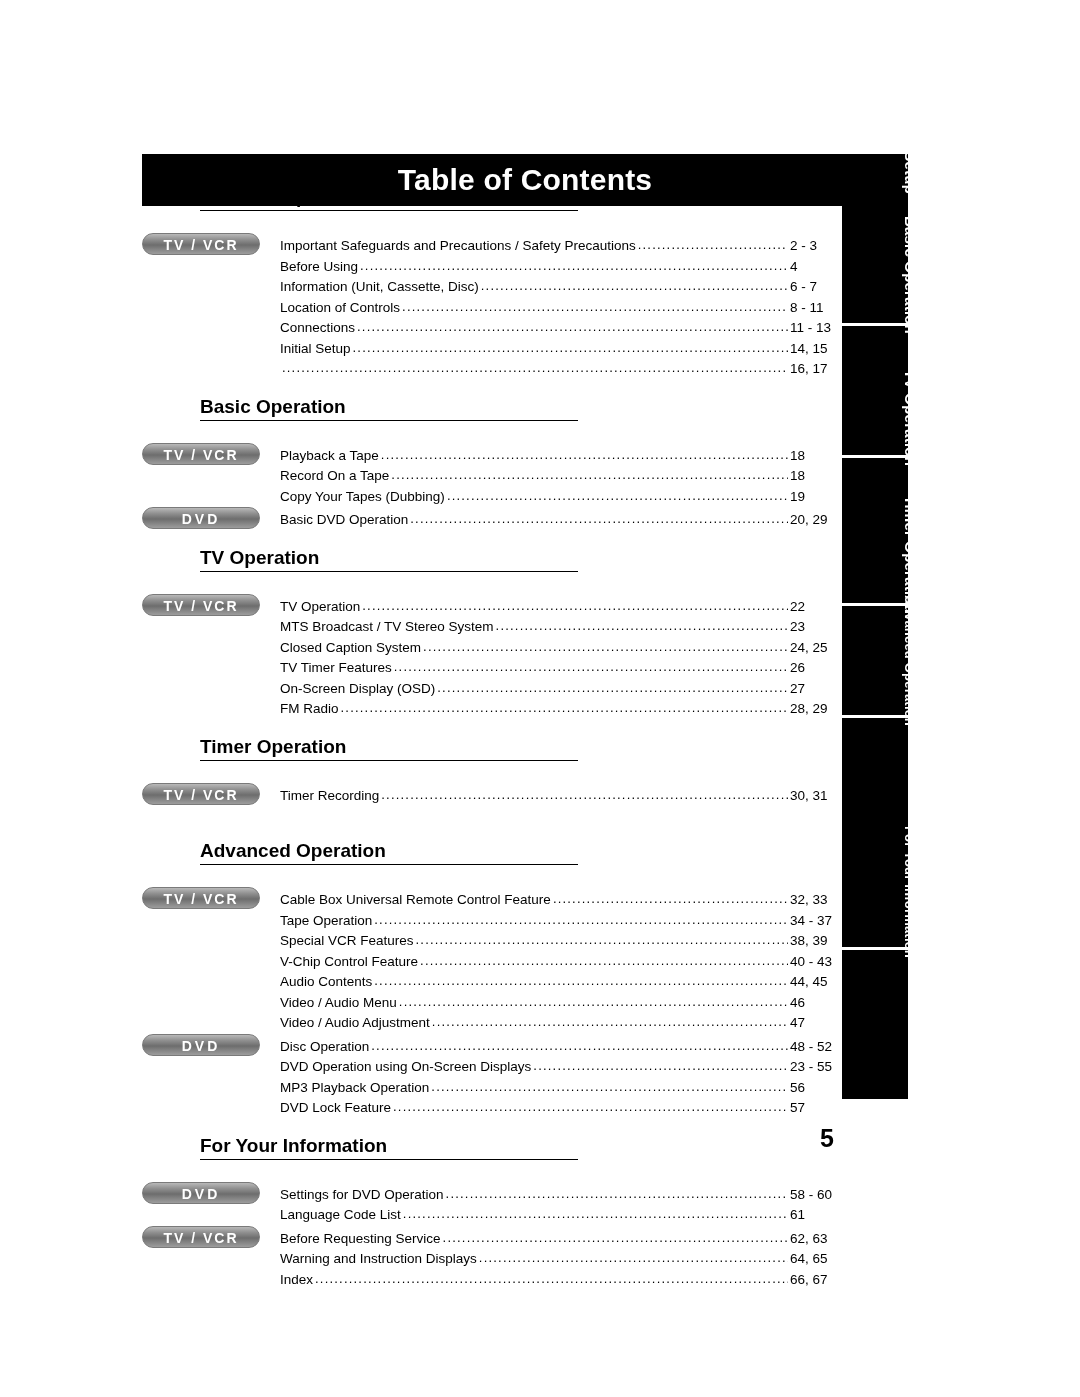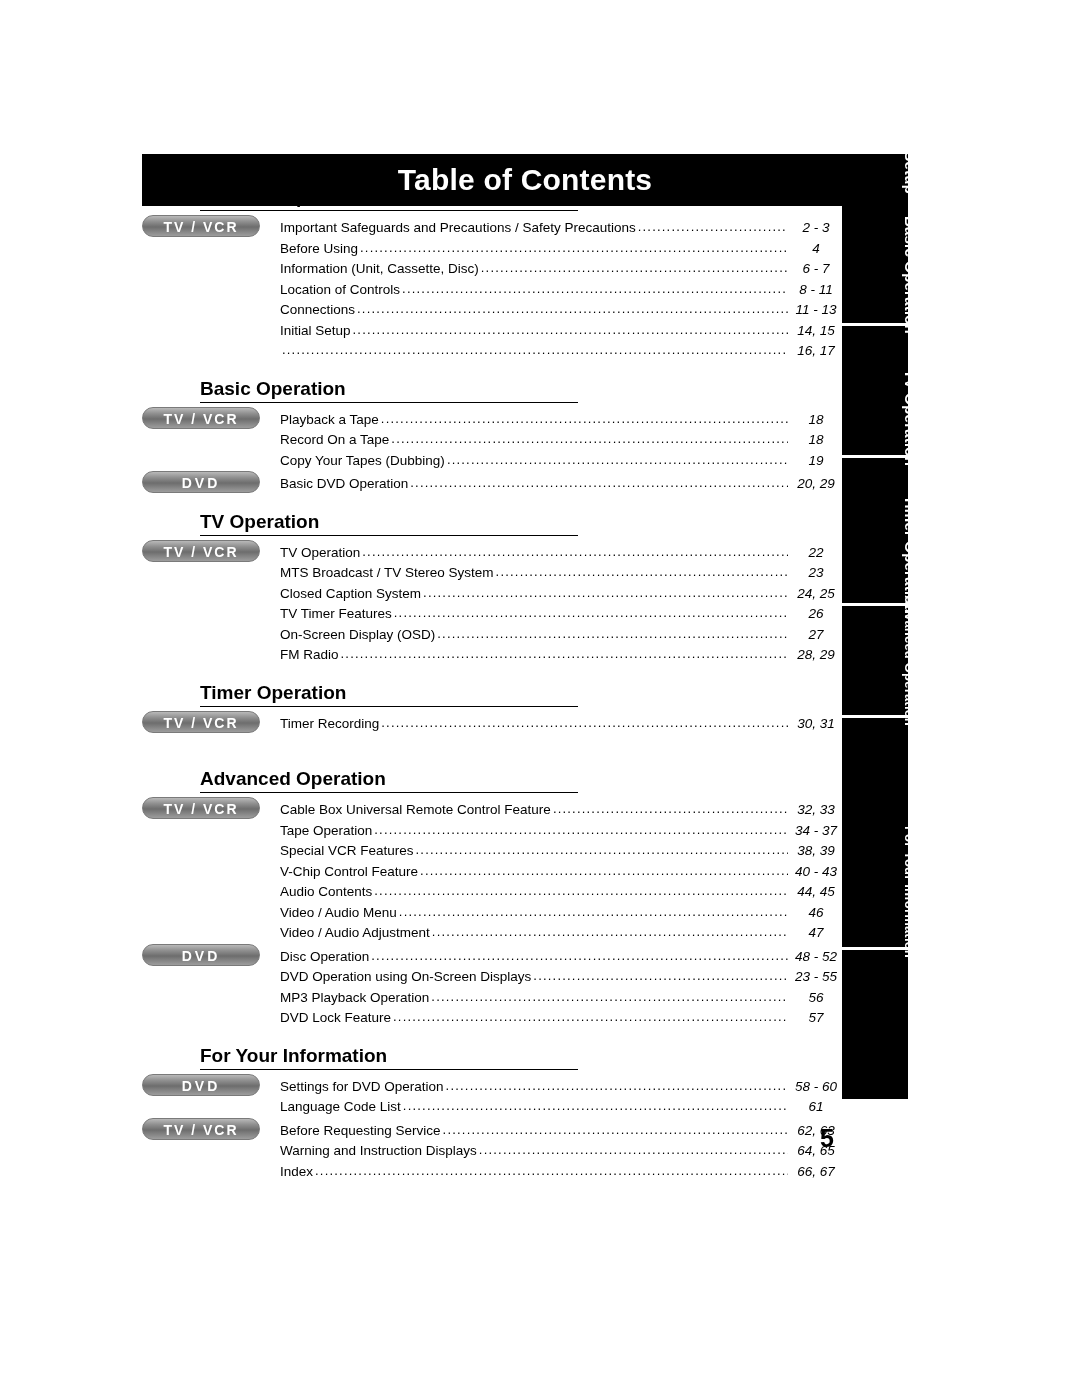--- a/index.html
+++ b/index.html
@@ -43,21 +43,21 @@
     padding:0 0 3px 58px;
     margin:0;
   }
   .section-head .rule{
     display:block;
     border-bottom:1px solid #000;
     margin-top:2px;
     margin-left:0;
     width:378px;
   }
-  .rows{margin-top:1px;}
+  .rows{margin-top:19px;}
   .row{
     display:flex;
     align-items:baseline;
     font-size:13.5px;
     line-height:20.5px;
     color:#000;
     position:relative;
   }
   .badge-col{
     width:138px;
@@ -95,23 +95,22 @@
     white-space:nowrap;
     margin:0 2px;
     color:#000;
     letter-spacing:1.2px;
     font-size:13px;
     position:relative;
     top:-1px;
   }
   .entry .pages{
     flex:0 0 auto;
-    text-align:center;
+    text-align:left;
     min-width:52px;
-    font-style:italic;
   }
   
   .tabs{
     position:absolute;
     left:842px;top:186px;
     width:66px;
   }
   .tab{
     background:#000;
     color:#fff;

